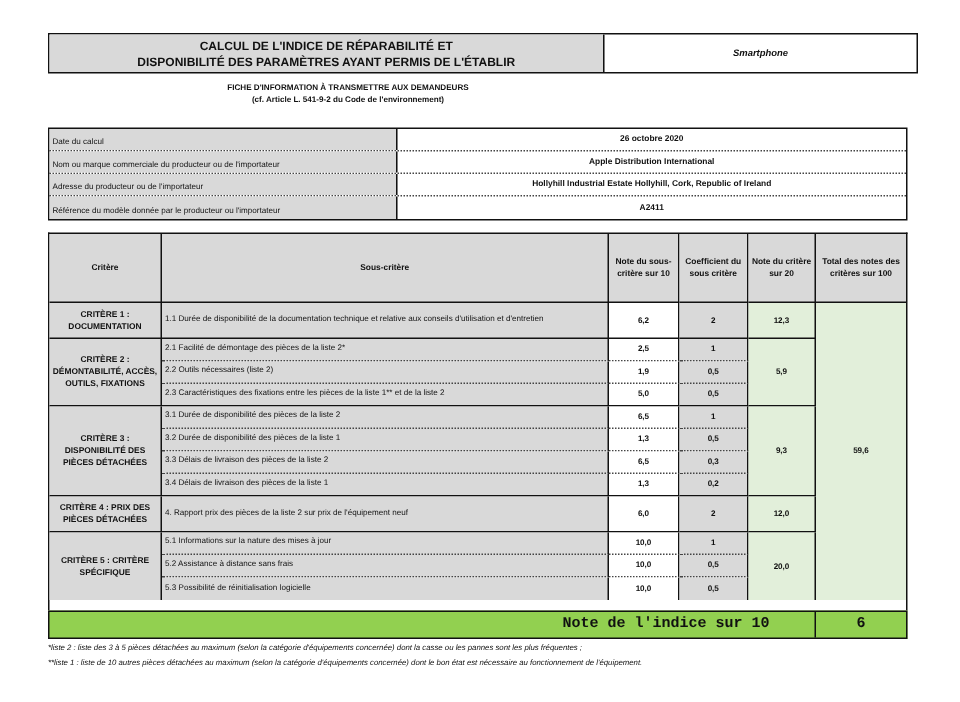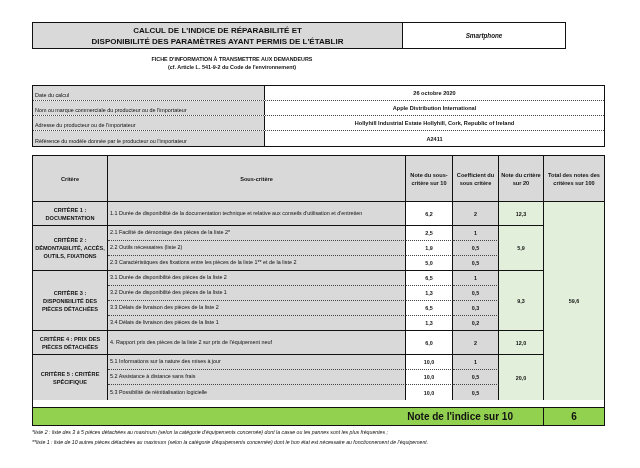--- a/index.html
+++ b/index.html
@@ -1,19 +1,19 @@
 <!DOCTYPE html>
 <html><head>
 <meta charset="utf-8">
 <style>
   * { box-sizing: border-box; margin: 0; padding: 0; }
   html, body { width: 640px; height: 468px; background: #ffffff; overflow: hidden; }
   body { position: relative; font-family: "Liberation Sans", sans-serif; color: #111; }
 
-  .title-box { position: absolute; left: 32px; top: 22px; width: 534px; height: 27px; border: 1.5px solid #111; display: flex; }
+  .title-box { position: absolute; left: 32px; top: 22px; width: 580px; height: 27px; border: 1.5px solid #111; display: flex; }
   .title-left { width: 370px; background: #d9d9d9; border-right: 1.5px solid #111; display: flex; flex-direction: column; align-items: center; justify-content: center; font-weight: bold; font-size: 8px; line-height: 11px; }
   .title-right { flex: 1; display: flex; align-items: center; justify-content: center; font-style: italic; font-weight: bold; font-size: 6.3px; }
 
   .subtitle { position: absolute; left: 102px; top: 55px; width: 260px; text-align: center; font-size: 5.4px; font-weight: bold; line-height: 8px; }
 
   .info { position: absolute; left: 32px; top: 85px; width: 573px; border: 1.5px solid #111; }
   .info-row { display: flex; height: 15px; border-bottom: 1px dotted #444; }
   .info-row:last-child { border-bottom: none; }
   .info-label { width: 232px; background: #d9d9d9; border-right: 1.5px solid #111; font-size: 5.4px; display: flex; align-items: flex-end; padding: 0 2px 2px 2px; }
   .info-value { flex: 1; font-size: 5.6px; font-weight: bold; display: flex; align-items: center; justify-content: center; }
@@ -27,21 +27,21 @@
   .crit { background: #d9d9d9; font-weight: bold; font-size: 5.6px; line-height: 8px; border-right: 1.5px solid #111; border-bottom: 1.5px solid #111; }
   .sub { background: #d9d9d9; justify-content: flex-start; text-align: left; padding-left: 2px; border-right: 1.5px solid #111; line-height: 7.5px; }
   .note { background: #fff; font-weight: bold; border-right: 1.5px solid #111; }
   .coef { background: #d9d9d9; font-weight: bold; border-right: 1.5px solid #111; }
   .n20 { background: #e2efda; font-weight: bold; border-right: 1.5px solid #111; border-bottom: 1.5px solid #111; }
   .tot { background: #e2efda; font-weight: bold; border-right: none; border-bottom: 1.5px solid #111; }
   .dotb { border-bottom: 1px dotted #444; }
   .solidb { border-bottom: 1.5px solid #111; }
   .last-col { border-right: none; }
 
-  .total-row { position: absolute; left: 32px; top: 407px; width: 573px; height: 19px; background: #92d050; border: 1.5px solid #111; display: flex; }
+  .total-row { position: absolute; left: 32px; top: 407px; width: 573px; height: 19px; background: #92d050; border: 1.5px solid #111; display: flex; font-family: Liberation Mono, monospace; }
   .total-label { width: 511px; border-right: 1.5px solid #111; display: flex; align-items: center; justify-content: flex-end; padding-right: 30px; font-weight: bold; font-size: 10px; }
   .total-value { flex: 1; display: flex; align-items: center; justify-content: center; font-weight: bold; font-size: 10px; }
 
   .foot { position: absolute; left: 32px; font-size: 5.2px; font-style: italic; }
   .f1 { top: 429px; }
   .f2 { top: 439px; }
 </style>
 </head>
 <body>
 

